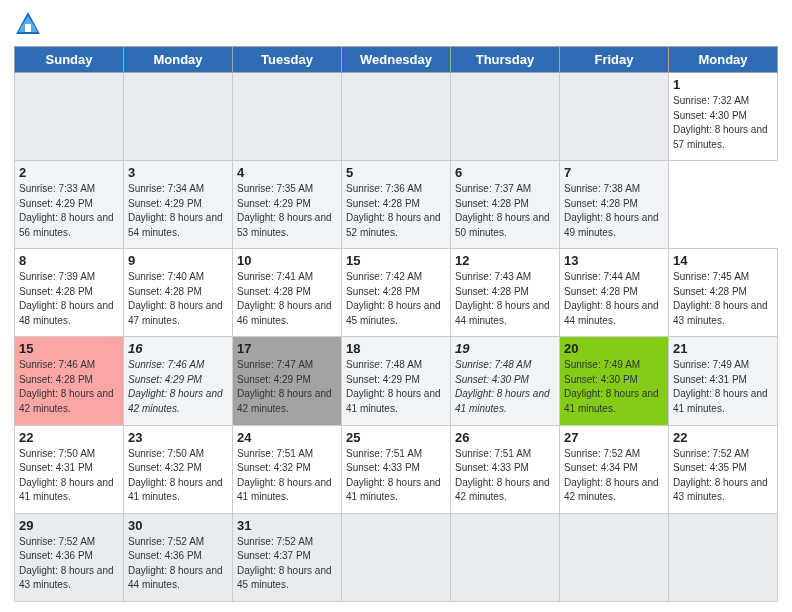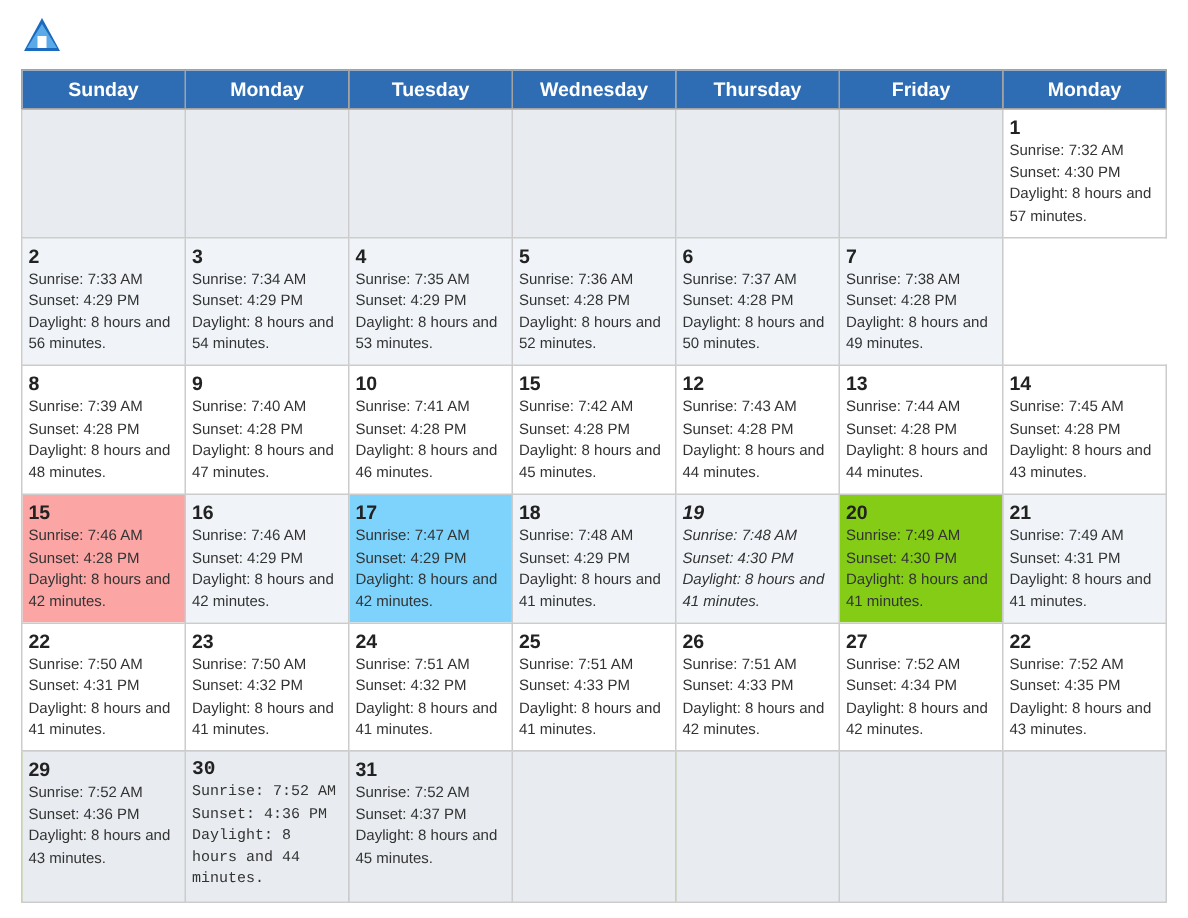--- a/index.html
+++ b/index.html
@@ -207,25 +207,25 @@
           <td>
             <span class="day-num">14</span>
             <div class="day-info">Sunrise: 7:45 AM<br>Sunset: 4:28 PM<br>Daylight: 8 hours and 43 minutes.</div>
           </td>
         </tr>
         <tr>
           <td style="background: #fca5a5;">
             <span class="day-num">15</span>
             <div class="day-info">Sunrise: 7:46 AM<br>Sunset: 4:28 PM<br>Daylight: 8 hours and 42 minutes.</div>
           </td>
-          <td style="background: rgb(240, 244, 248);">
+          <td style="background: rgb(240, 244, 248); font-style: italic;">
             <span class="day-num">16</span>
             <div class="day-info">Sunrise: 7:46 AM<br>Sunset: 4:29 PM<br>Daylight: 8 hours and 42 minutes.</div>
           </td>
-          <td style="background: #7dd3fc;">
+          <td style="background: #a3a3a3;">
             <span class="day-num">17</span>
             <div class="day-info">Sunrise: 7:47 AM<br>Sunset: 4:29 PM<br>Daylight: 8 hours and 42 minutes.</div>
           </td>
           <td style="background: rgb(240, 244, 248);">
             <span class="day-num">18</span>
             <div class="day-info">Sunrise: 7:48 AM<br>Sunset: 4:29 PM<br>Daylight: 8 hours and 41 minutes.</div>
           </td>
           <td style="background: rgb(240, 244, 248); font-style: italic;">
             <span class="day-num">19</span>
             <div class="day-info">Sunrise: 7:48 AM<br>Sunset: 4:30 PM<br>Daylight: 8 hours and 41 minutes.</div>
@@ -262,26 +262,26 @@
           </td>
           <td>
             <span class="day-num">27</span>
             <div class="day-info">Sunrise: 7:52 AM<br>Sunset: 4:34 PM<br>Daylight: 8 hours and 42 minutes.</div>
           </td>
           <td>
             <span class="day-num">22</span>
             <div class="day-info">Sunrise: 7:52 AM<br>Sunset: 4:35 PM<br>Daylight: 8 hours and 43 minutes.</div>
           </td>
         </tr>
-        <tr style="background: #84cc16;">
+        <tr style="background: #fef9c3;">
           <td style="background: rgb(232, 236, 240);">
             <span class="day-num">29</span>
             <div class="day-info">Sunrise: 7:52 AM<br>Sunset: 4:36 PM<br>Daylight: 8 hours and 43 minutes.</div>
           </td>
-          <td style="background: rgb(232, 236, 240); font-family: Liberation Mono, monospace;">
+          <td style="background: rgb(232, 236, 240);">
             <span class="day-num">30</span>
             <div class="day-info">Sunrise: 7:52 AM<br>Sunset: 4:36 PM<br>Daylight: 8 hours and 44 minutes.</div>
           </td>
           <td style="background: rgb(232, 236, 240);">
             <span class="day-num">31</span>
             <div class="day-info">Sunrise: 7:52 AM<br>Sunset: 4:37 PM<br>Daylight: 8 hours and 45 minutes.</div>
           </td>
           <td class="empty-cell" style="background: rgb(232, 236, 240);"></td>
           <td class="empty-cell" style="background: rgb(232, 236, 240);"></td>
           <td class="empty-cell" style="background: rgb(232, 236, 240);"></td>

